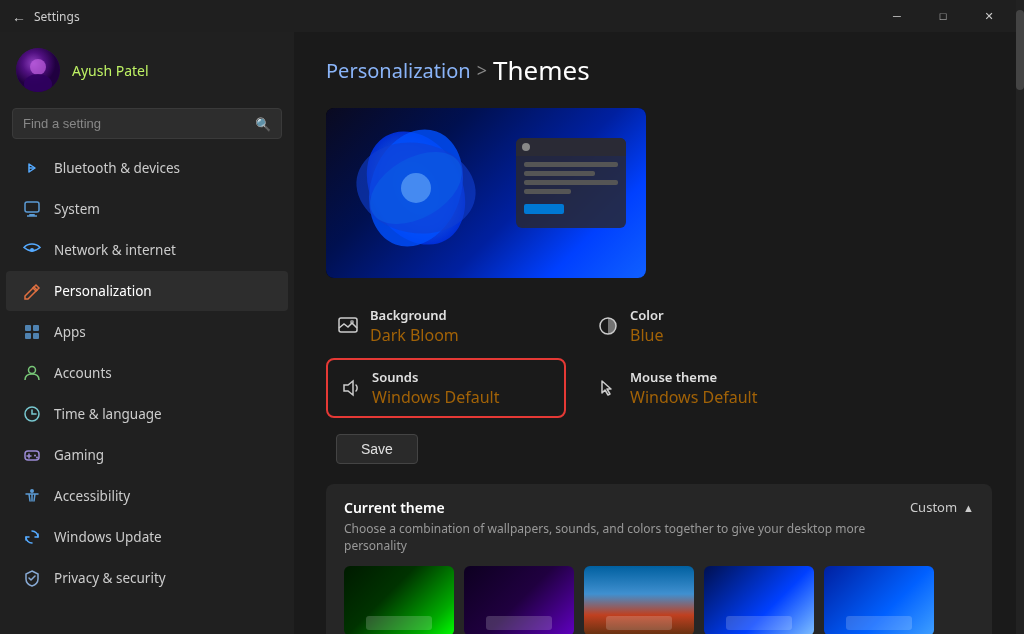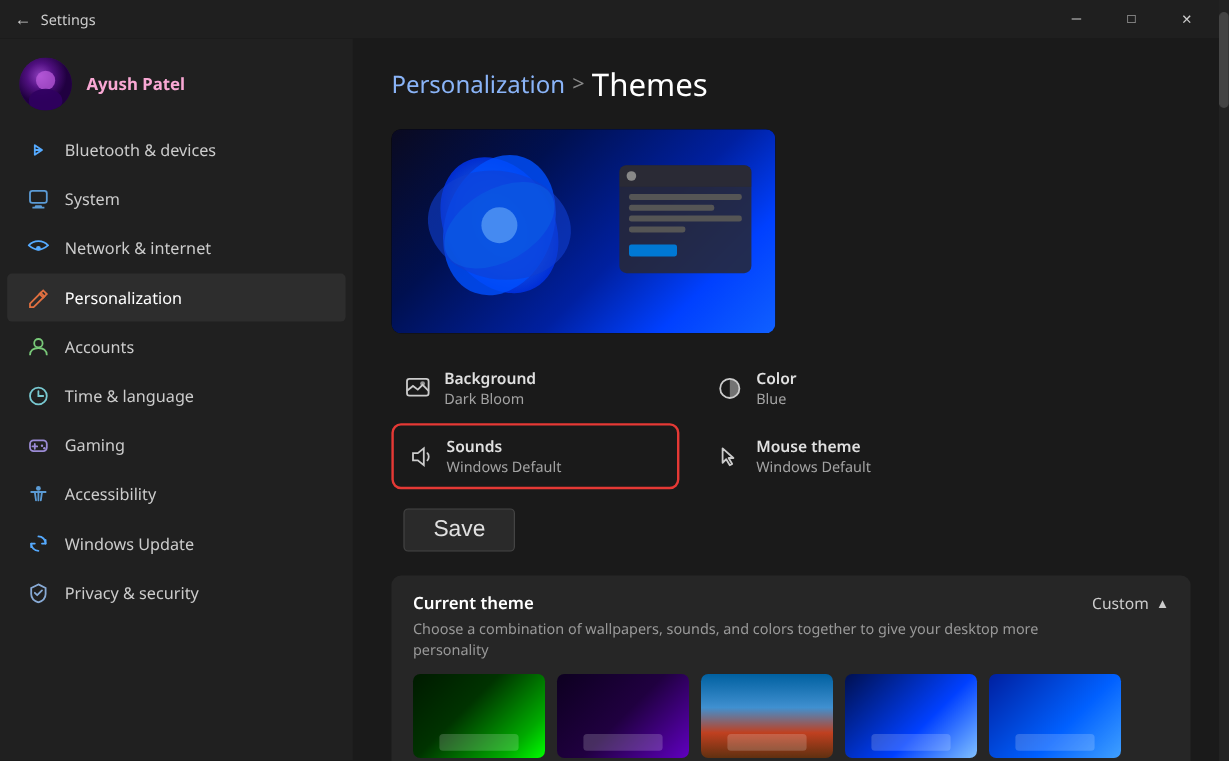--- a/index.html
+++ b/index.html
@@ -89,22 +89,22 @@
     .avatar-inner {
       width: 100%;
       height: 100%;
       background: radial-gradient(circle at 40% 35%, #7b35b0 0%, #3a1060 40%, #1a0030 100%);
       display: flex;
       align-items: center;
       justify-content: center;
     }
     .profile-name {
       font-size: 14px;
-      font-weight: 700;
-      color: #f9a8d4;
+      font-weight: 400;
+      color: #bef264;
     }
 
     .search-box {
       margin: 4px 12px 8px 12px;
       position: relative;
     }
     .search-input {
       width: 100%;
       background: #2d2d2d;
       border: 1px solid #3a3a3a;
@@ -285,32 +285,32 @@
       justify-content: center;
       color: #ccc;
       font-size: 18px;
     }
     .option-label {
       font-size: 13px;
       font-weight: 600;
       color: #e0e0e0;
     }
     .option-value {
-      font-size: 12px;
-      color: #a3a3a3;
+      font-size: 16px;
+      color: #a16207;
     }
 
     .save-btn {
       display: inline-block;
       padding: 6px 24px;
       background: #2a2a2a;
       border: 1px solid #444;
       border-radius: 4px;
       color: #e0e0e0;
-      font-size: 19px;
+      font-size: 14px;
       cursor: pointer;
       margin-bottom: 20px;
       margin-left: 10px;
     }
 
     
     .current-theme-section {
       background: #262626;
       border-radius: 8px;
       padding: 14px 18px;
@@ -442,20 +442,24 @@
             </defs>
             <circle cx="22" cy="22" r="22" fill="url(#avatarGrad)"></circle>
             <ellipse cx="22" cy="19" rx="8" ry="8" fill="#c060e0" opacity="0.7"></ellipse>
             <ellipse cx="22" cy="36" rx="14" ry="10" fill="#300060" opacity="0.9"></ellipse>
           </svg>
         </div>
       </div>
       <span class="profile-name">Ayush Patel</span>
     </div>
 
+    <div class="search-box">
+      <input class="search-input" type="text" placeholder="Find a setting" style="">
+      <span class="search-icon-wrap">🔍</span>
+    </div>
 
     <nav>
       <div class="nav-item">
         <span class="nav-icon icon-bluetooth">
           <svg width="18" height="18" viewBox="0 0 18 18" fill="none">
             <path d="M6 5l6 4-6 4V5zm6 4l-6 4" stroke="#55aaff" stroke-width="1.5" stroke-linejoin="round"></path>
             <path d="M6 9h6" stroke="#55aaff" stroke-width="1.5"></path>
           </svg>
         </span>
         <span class="nav-item-text">Bluetooth &amp; devices</span>
@@ -480,20 +484,31 @@
         <span class="nav-item-text">Network &amp; internet</span>
       </div>
       <div class="nav-item active">
         <span class="nav-icon icon-personalization">
           <svg width="18" height="18" viewBox="0 0 18 18" fill="none">
             <path d="M2 14 L11 5 L14 8 L5 17 L2 17 Z" stroke="#e07040" stroke-width="1.5" fill="none"></path>
             <path d="M10 6 L13 3 L16 6 L13 9Z" stroke="#e07040" stroke-width="1.5" fill="none"></path>
           </svg>
         </span>
         <span class="nav-item-text">Personalization</span>
+      </div>
+      <div class="nav-item">
+        <span class="nav-icon icon-apps">
+          <svg width="18" height="18" viewBox="0 0 18 18" fill="none">
+            <rect x="2" y="2" width="6" height="6" rx="1" fill="#5b9bd5" opacity="0.8"></rect>
+            <rect x="10" y="2" width="6" height="6" rx="1" fill="#5b9bd5" opacity="0.8"></rect>
+            <rect x="2" y="10" width="6" height="6" rx="1" fill="#5b9bd5" opacity="0.8"></rect>
+            <rect x="10" y="10" width="6" height="6" rx="1" fill="#5b9bd5" opacity="0.8"></rect>
+          </svg>
+        </span>
+        <span class="nav-item-text">Apps</span>
       </div>
       <div class="nav-item">
         <span class="nav-icon icon-accounts">
           <svg width="18" height="18" viewBox="0 0 18 18" fill="none">
             <circle cx="9" cy="6" r="3.5" stroke="#78c878" stroke-width="1.5" fill="none"></circle>
             <path d="M2 16 C2 12 5 10 9 10 C13 10 16 12 16 16" stroke="#78c878" stroke-width="1.5" fill="none"></path>
           </svg>
         </span>
         <span class="nav-item-text">Accounts</span>
       </div>

